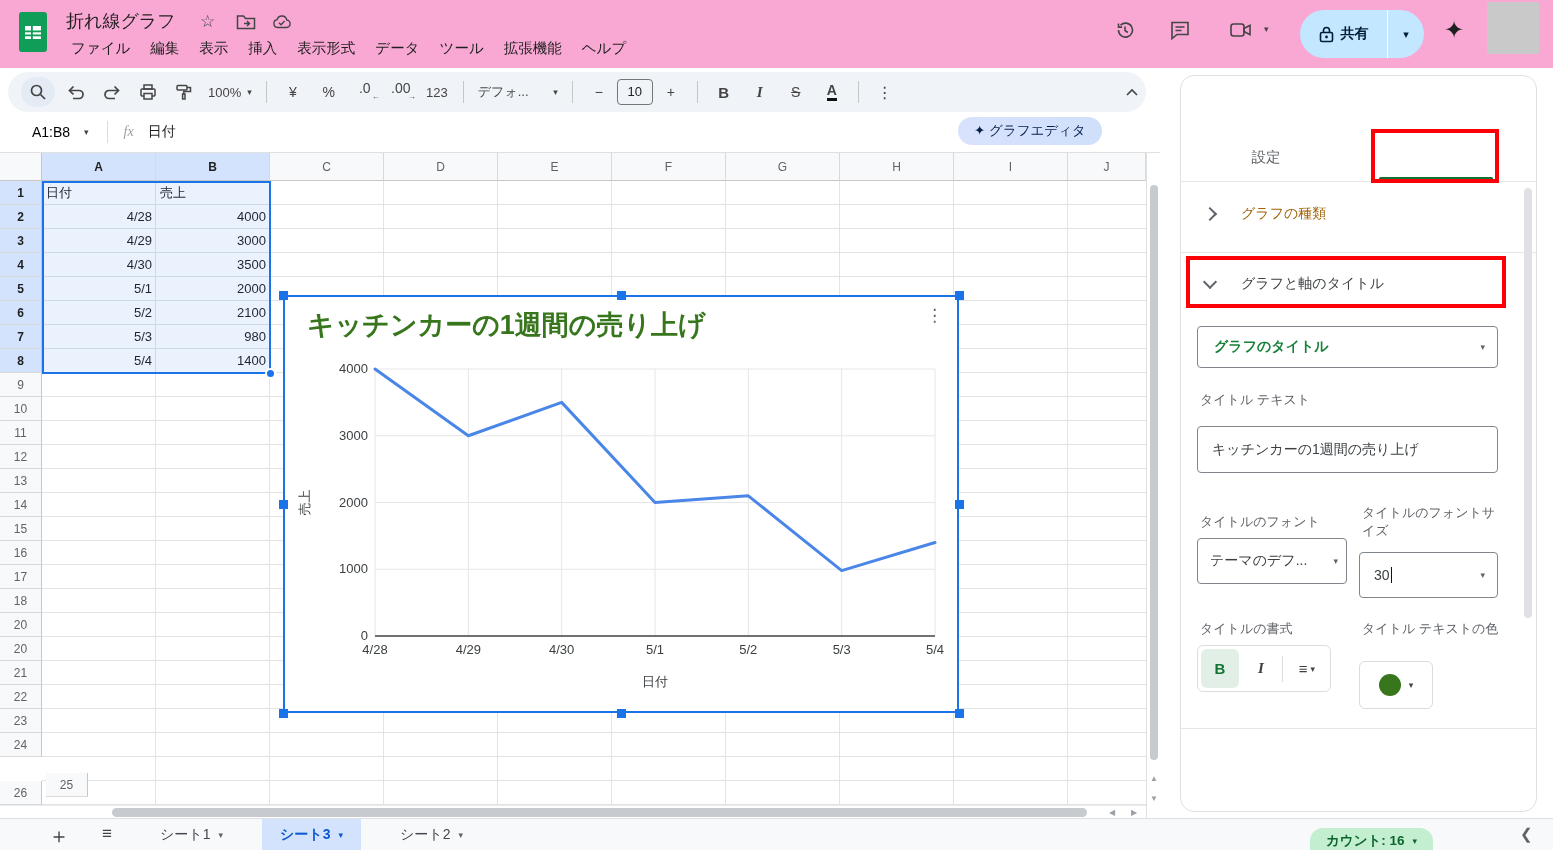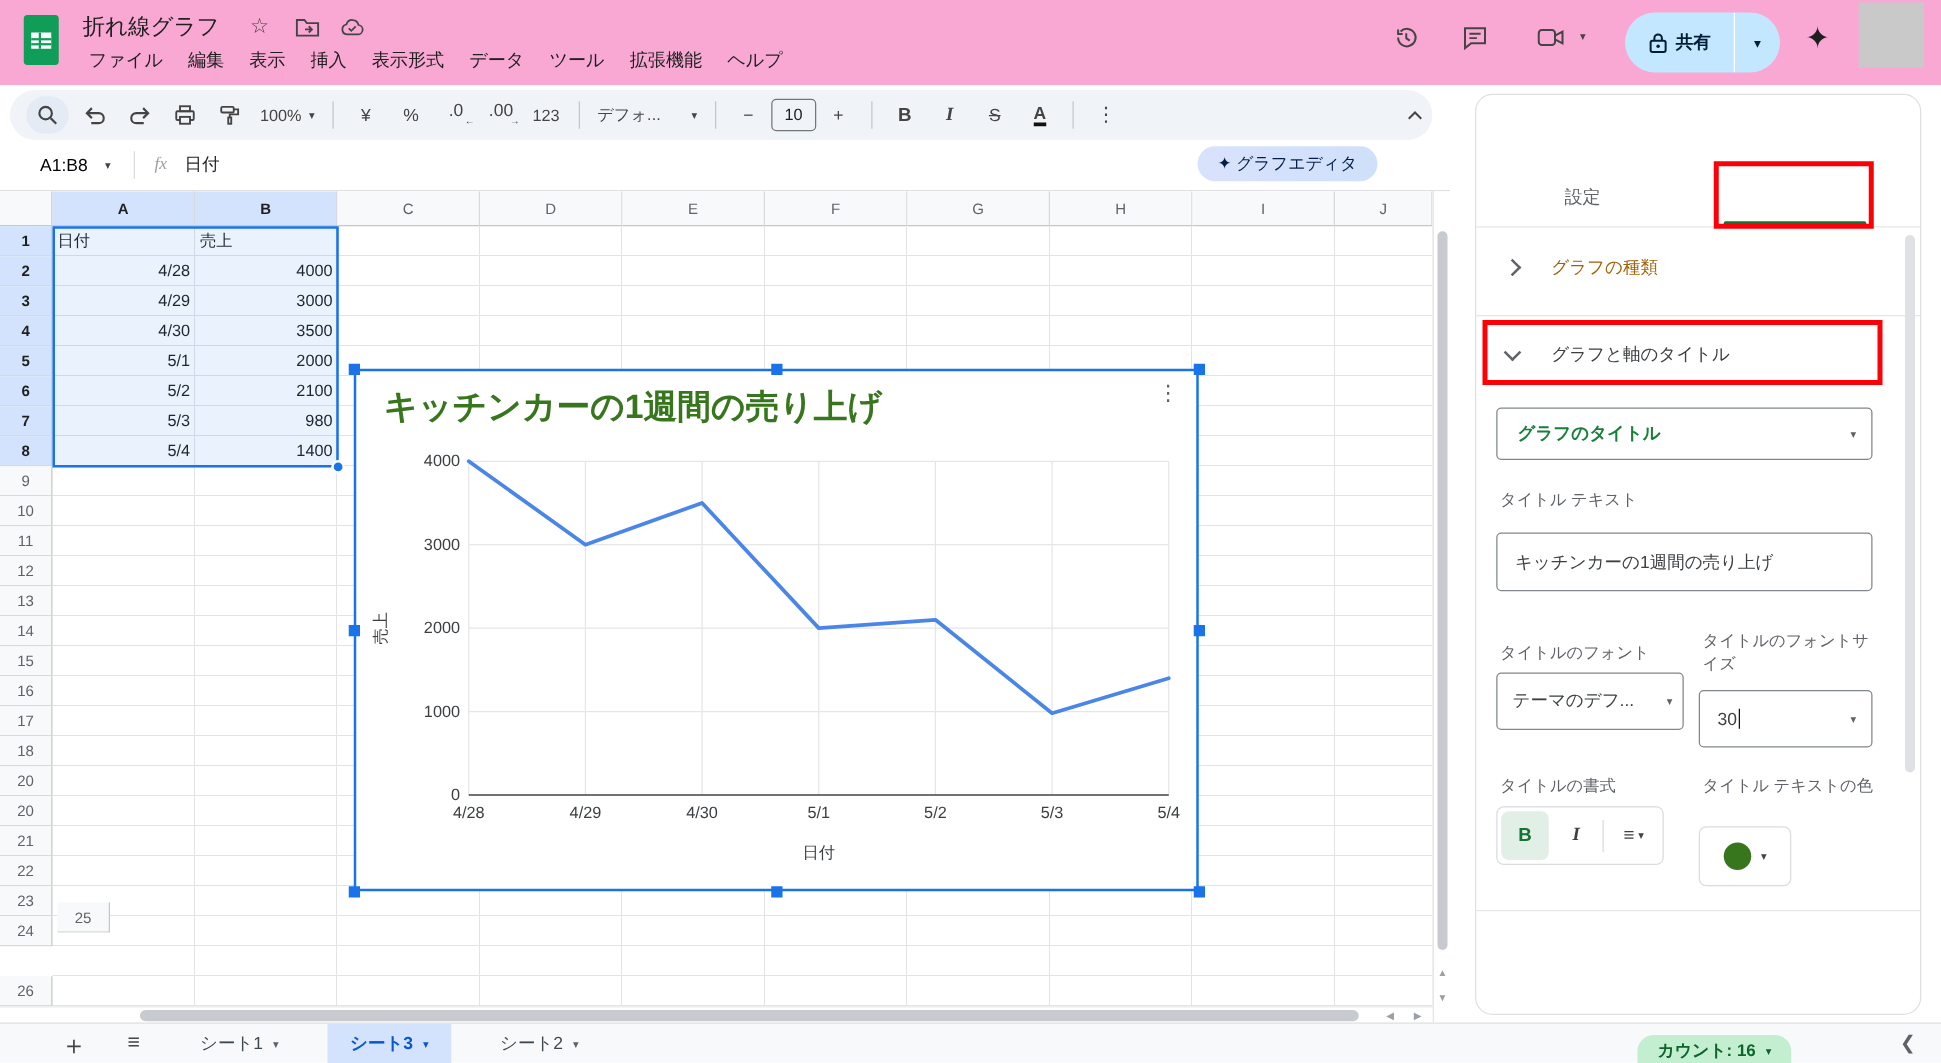--- a/index.html
+++ b/index.html
@@ -326,21 +326,21 @@
       <div class="row-h" style="top: 364px;">15</div>
       <div class="row-h" style="top: 388px;">16</div>
       <div class="row-h" style="top: 412px;">17</div>
       <div class="row-h" style="top: 436px;">18</div>
       <div class="row-h" style="top: 460px;">20</div>
       <div class="row-h" style="top: 484px;">20</div>
       <div class="row-h" style="top: 508px;">21</div>
       <div class="row-h" style="top: 532px;">22</div>
       <div class="row-h" style="top: 556px;">23</div>
       <div class="row-h" style="top: 580px;">24</div>
-      <div class="row-h" style="top: 569px; margin-left: 46px;">25</div>
+      <div class="row-h" style="top: 620px; margin-left: 46px;">25</div>
       <div class="row-h" style="top: 628px;">26</div>
     </div>
   <div id="cells">
       <div class="cell tl" style="left: 42px; top: 28px; width: 114px;">日付</div>
       <div class="cell tl" style="left: 156px; top: 28px; width: 114px;">売上</div>
       <div class="cell tr" style="left: 42px; top: 52px; width: 114px;">4/28</div>
       <div class="cell tr" style="left: 156px; top: 52px; width: 114px;">4000</div>
       <div class="cell tr" style="left: 42px; top: 76px; width: 114px;">4/29</div>
       <div class="cell tr" style="left: 156px; top: 76px; width: 114px;">3000</div>
       <div class="cell tr" style="left: 42px; top: 100px; width: 114px;">4/30</div>

